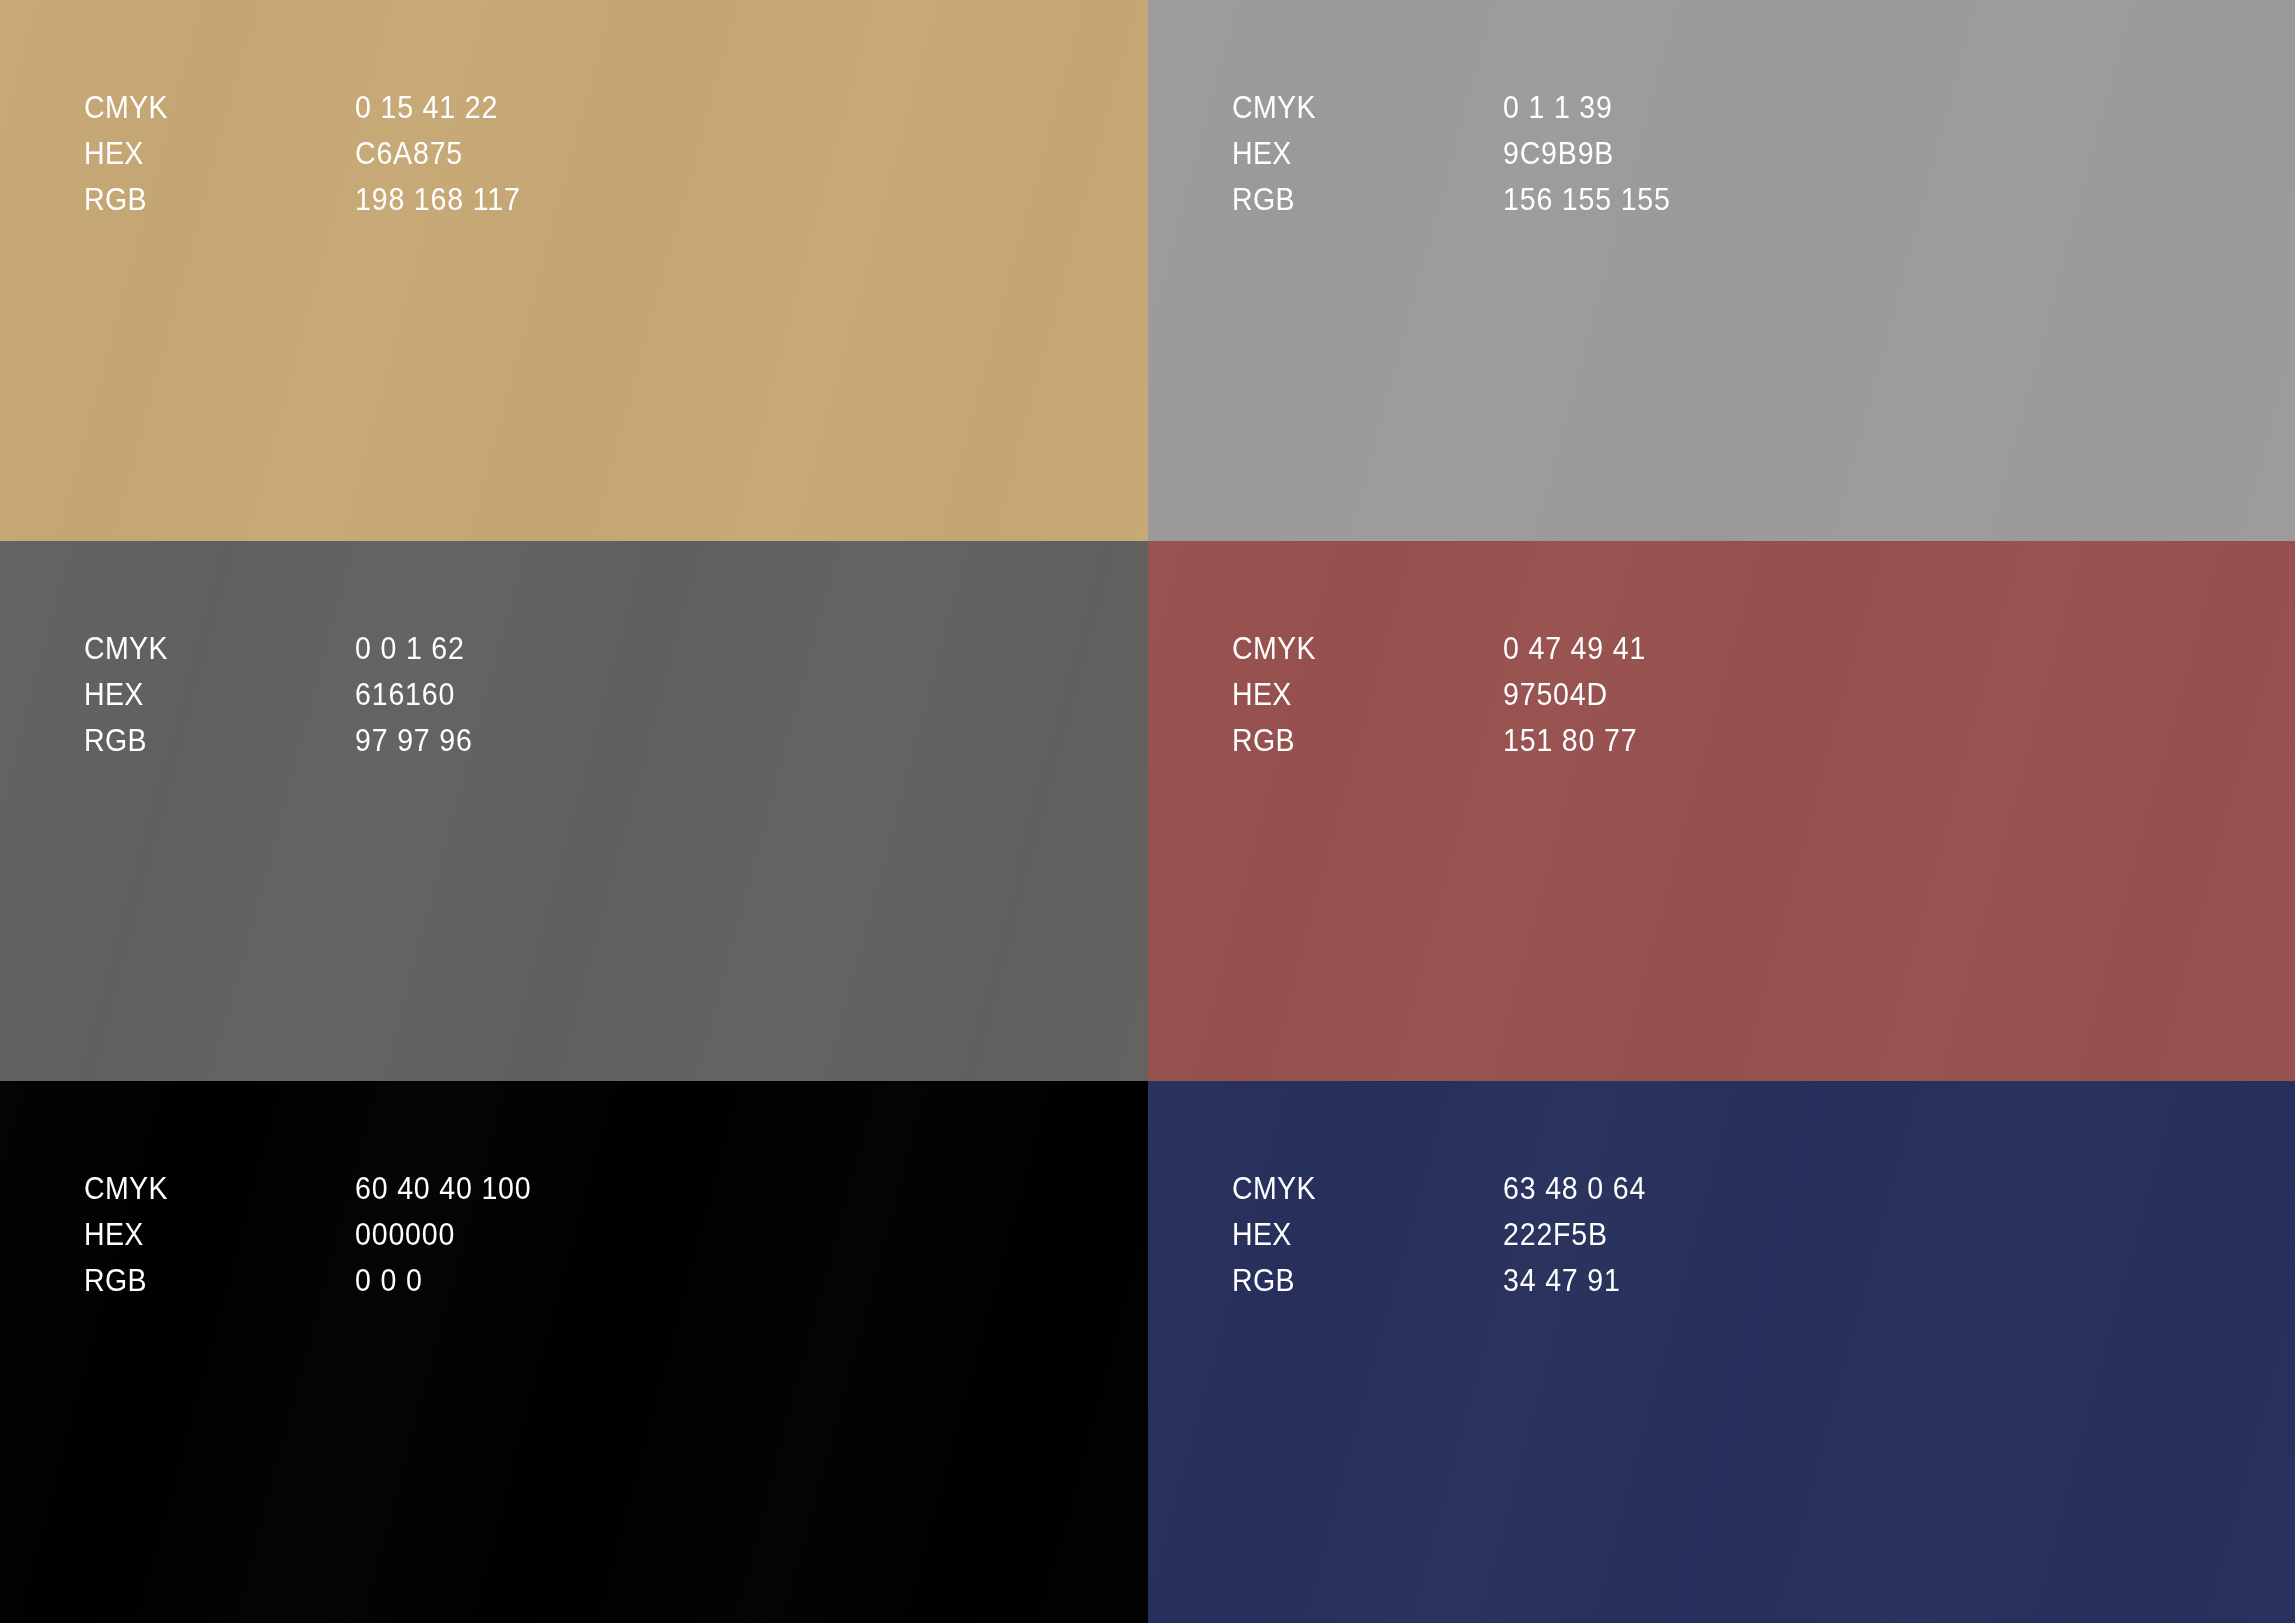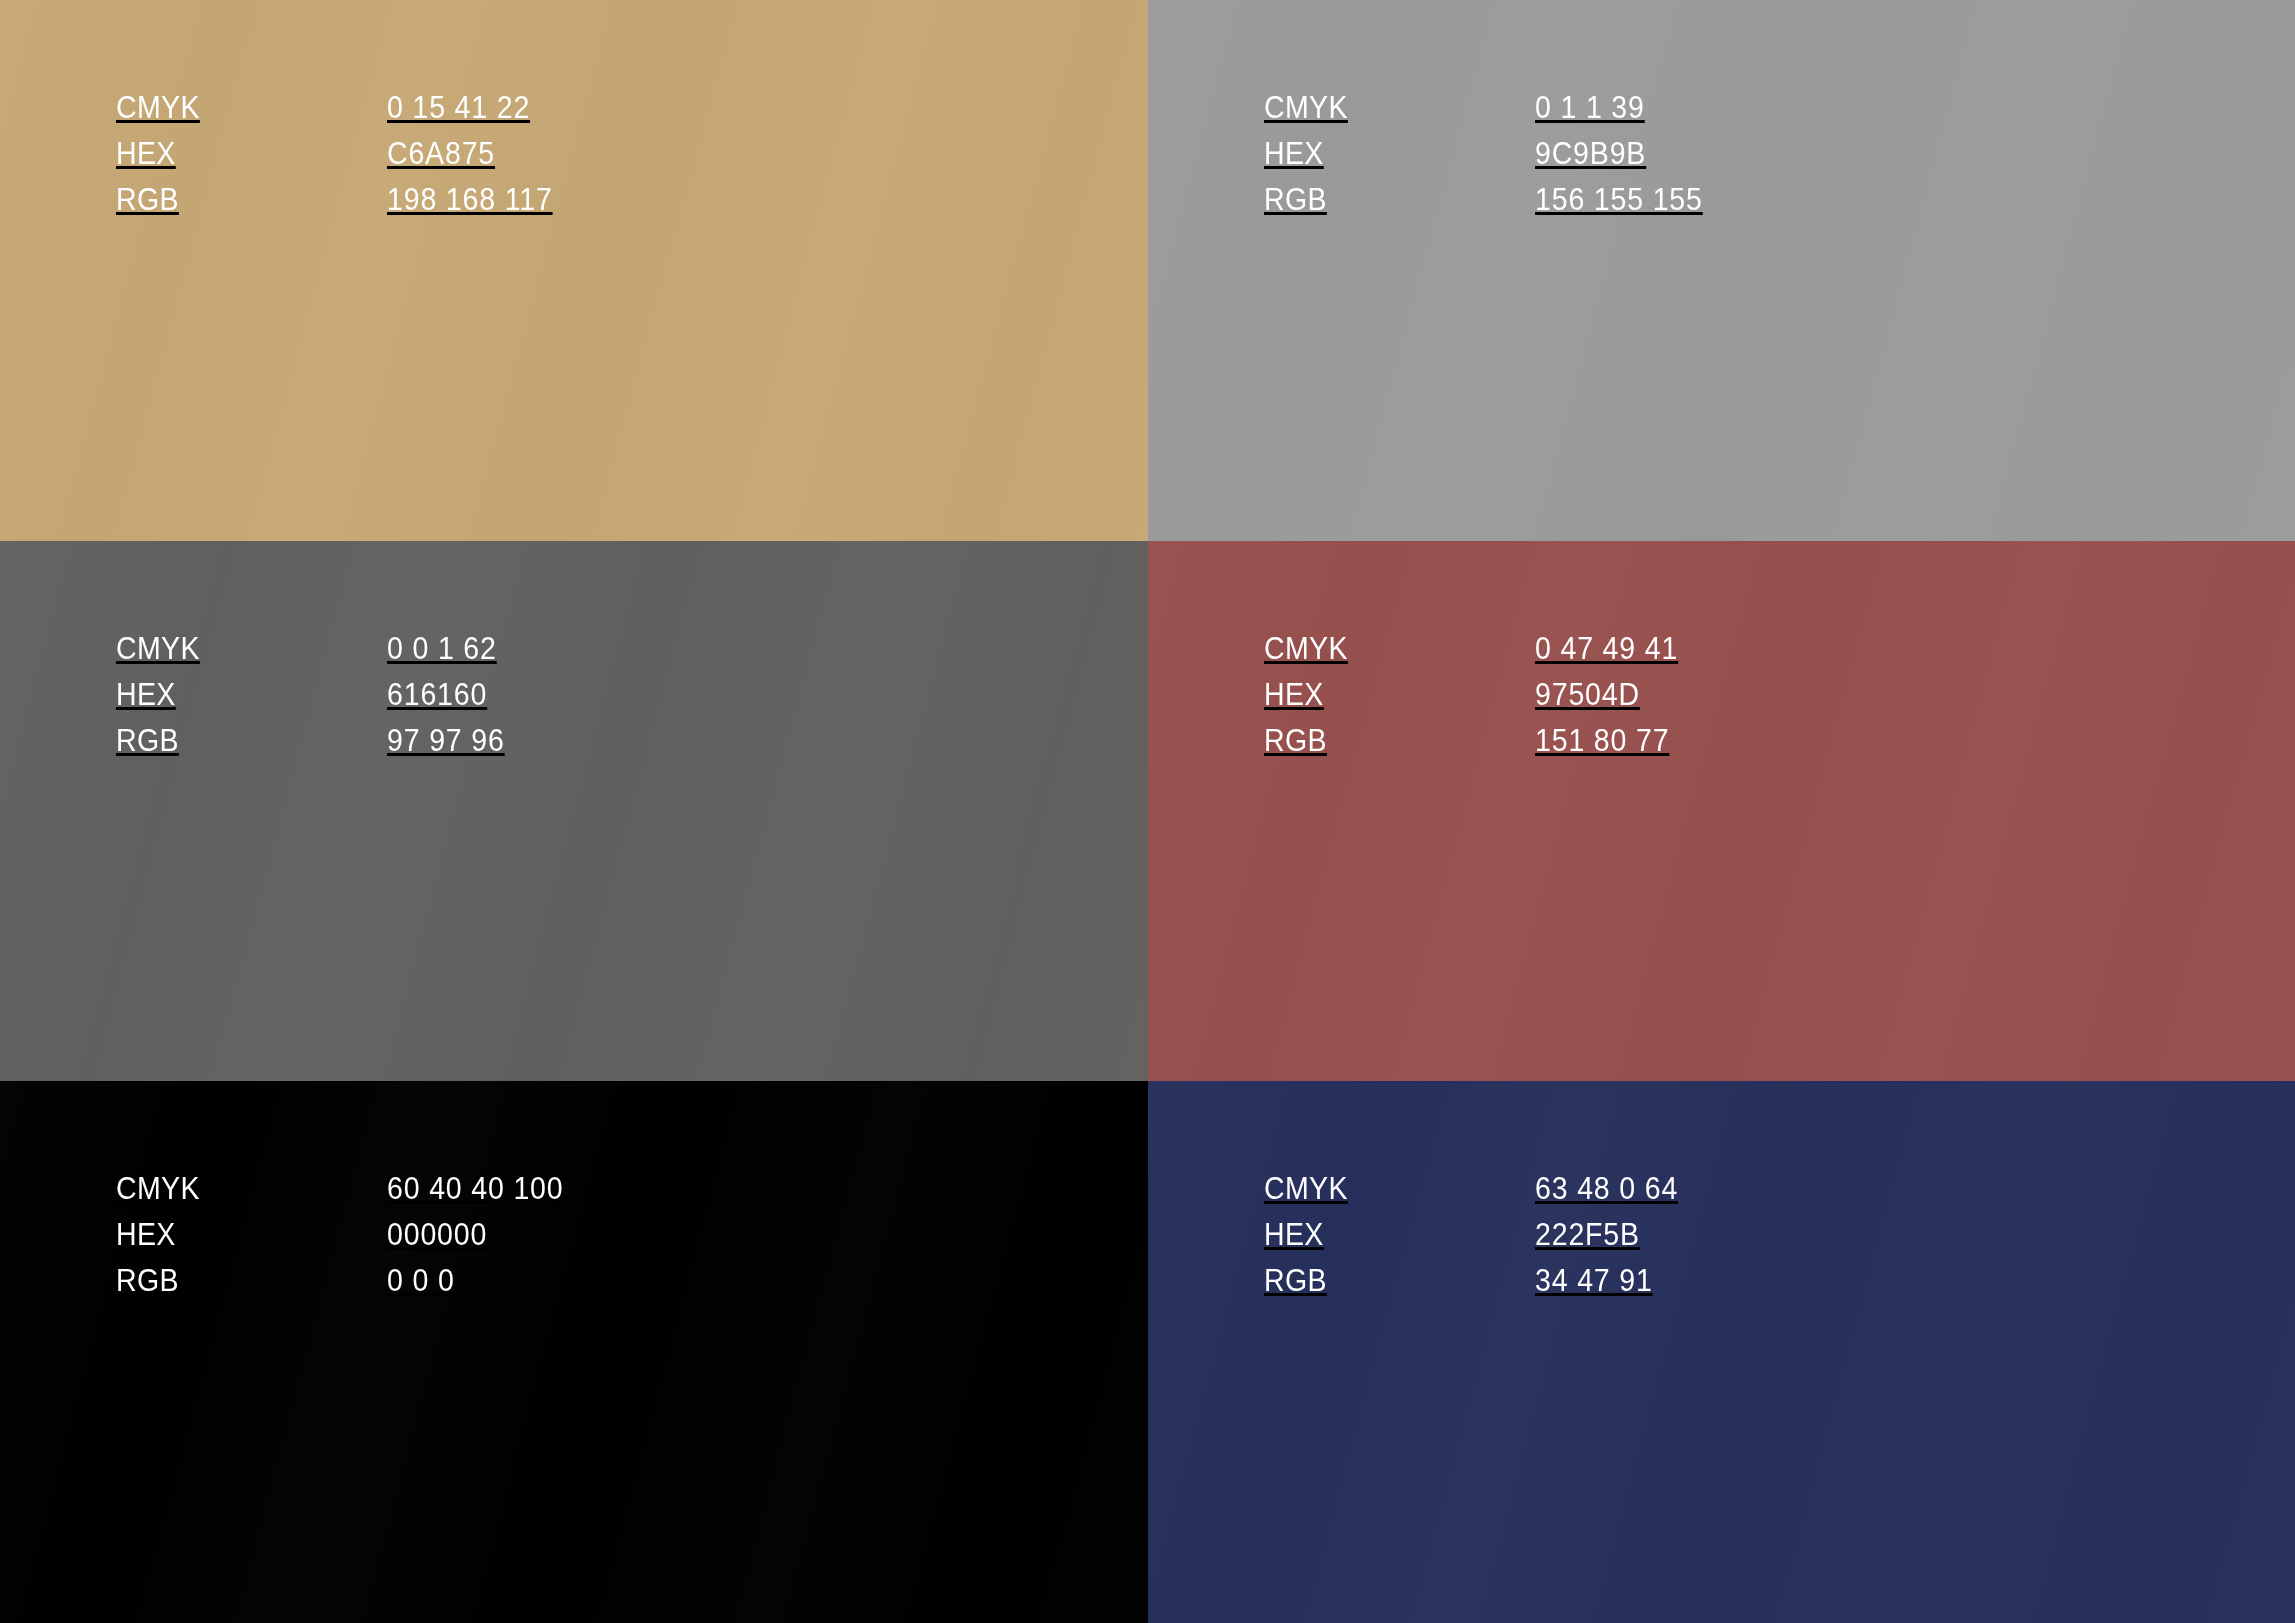--- a/index.html
+++ b/index.html
@@ -41,24 +41,23 @@
       rgba(255,255,255,0.018) 34%,
       rgba(0,0,0,0.014) 52%,
       rgba(255,255,255,0.015) 70%,
       rgba(0,0,0,0.010) 86%,
       rgba(255,255,255,0.012) 100%
     );
   }
 
   .info {
     position: absolute;
-    left: 116px;
+    left: 84px;
     top: 85px;
     z-index: 2;
-    text-decoration: underline;
   }
 
   .info-row {
     display: flex;
     align-items: baseline;
     height: 46px;
     white-space: nowrap;
   }
 
   .info-label,

